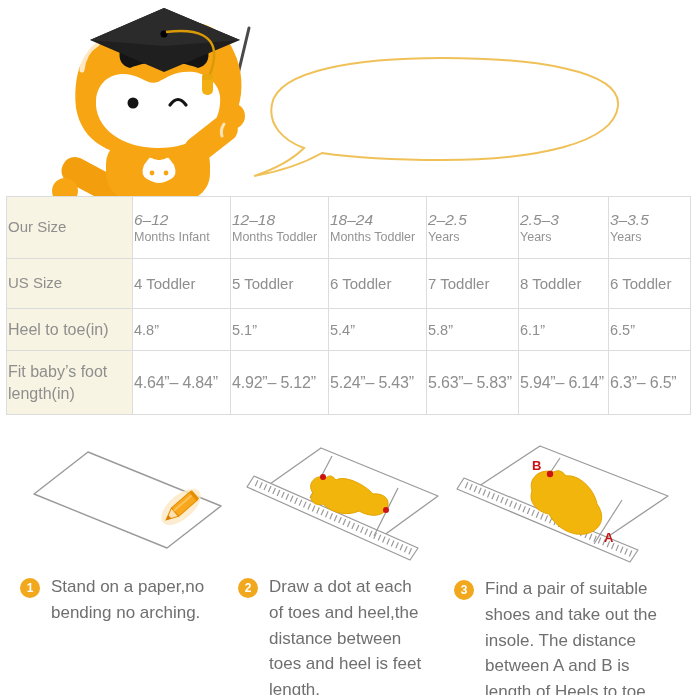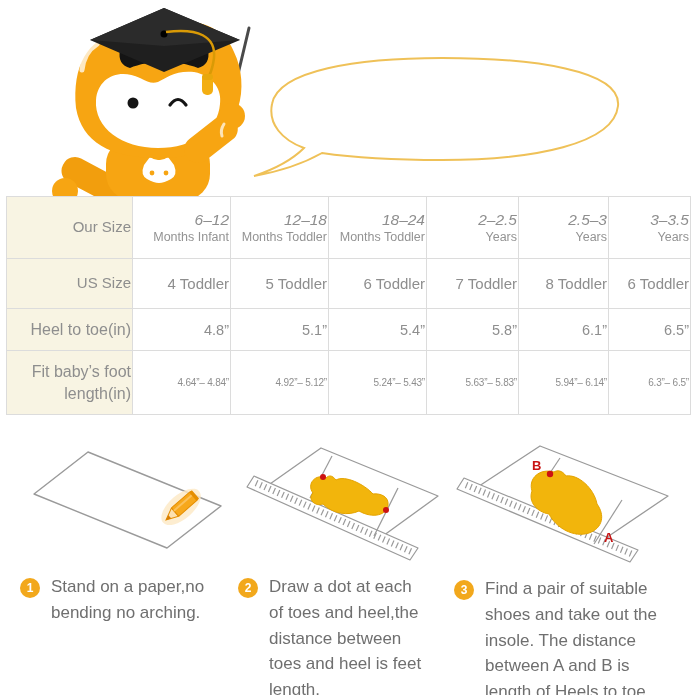--- a/index.html
+++ b/index.html
@@ -16,28 +16,28 @@
     color:#9b9b9b; font-size:21px; line-height:1.5; letter-spacing:.2px;
   }
   
   .mascot-svg { position:absolute; left:48px; top:0; }
   
   table.size-table {
     position:absolute; left:6px; top:196px; width:684px;
     border-collapse:collapse; table-layout:fixed; background:#fff;
   }
   table.size-table td {
-    border:1px solid #dcdcdc; text-align:right; vertical-align:middle;
+    border:1px solid #dcdcdc; text-align:left; vertical-align:middle;
     color:#8e8e8e; font-size:15px; padding:8px 1px;
   }
   td.label-cell { background:#f8f4e3; font-size:16px; color:#8a8a8a; line-height:1.35; padding:2px 8px; }
   .head-age { font-size:15.5px; color:#8e8e8e;font-style:italic; }
   .head-group { font-size:12.5px; color:#939393; margin-top:1px; }
   tr.r-heel td { font-size:14.5px; }
-  tr.r-foot td { font-size:10px; letter-spacing:-.2px; }
+  tr.r-foot td { font-size:16px; letter-spacing:-.2px; }
   tr.r-foot td.label-cell, tr.r-heel td.label-cell { font-size:16px; letter-spacing:0; }
   
   .ill { position:absolute; }
   .ill-1 { left:16px;  top:448px; }
   .ill-2 { left:246px; top:446px; }
   .ill-3 { left:456px; top:444px; }
   .diag-label { font-family:"Liberation Sans",sans-serif; font-weight:bold; font-size:13px; fill:#c81414; }
   
   .step { position:absolute; display:flex; gap:11px; }
   .step-1 { left:20px;  top:574px; width:206px; }

